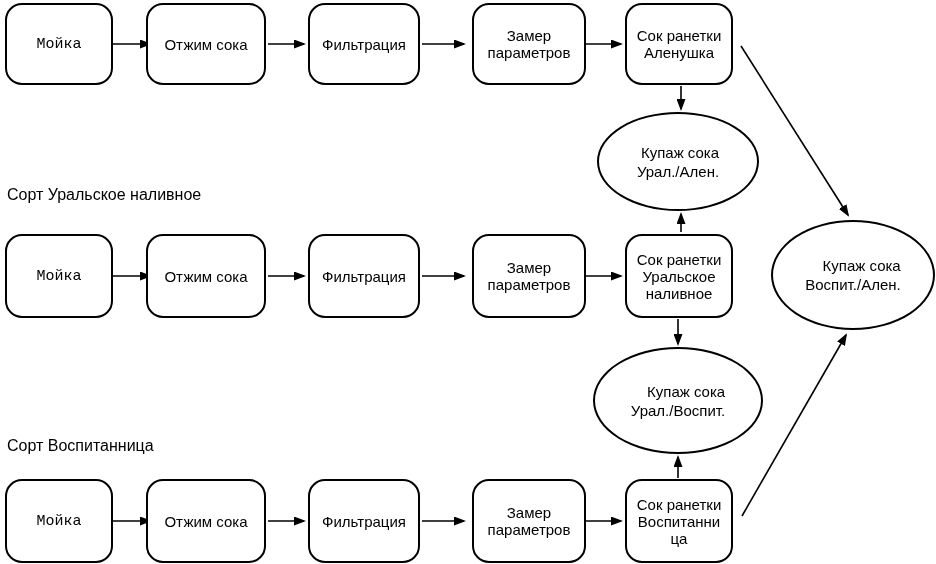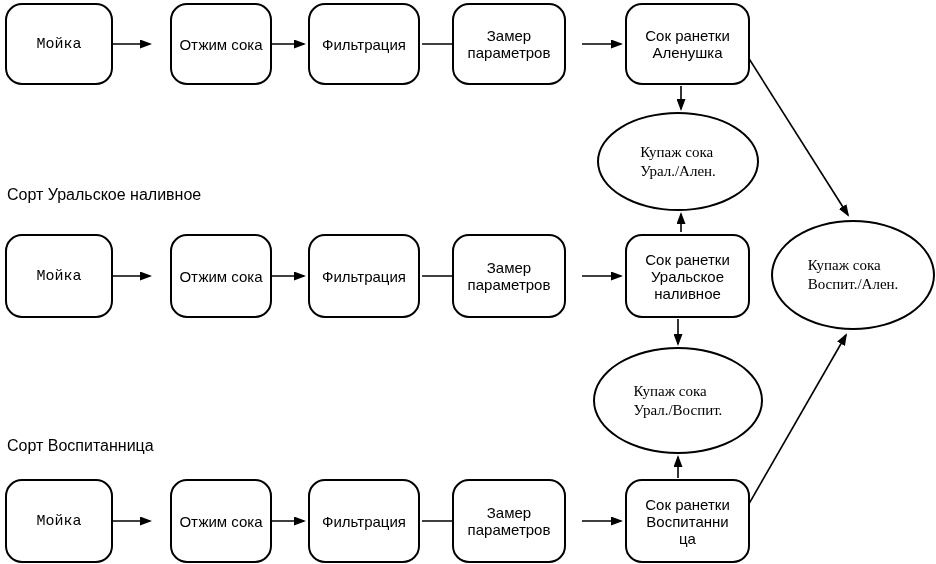--- a/index.html
+++ b/index.html
@@ -33,38 +33,37 @@
   }
   .ellipse {
     position: absolute;
     box-sizing: border-box;
     border: 2px solid #000000;
     border-radius: 50%;
     background: #ffffff;
     display: flex;
     align-items: center;
     justify-content: center;
-    text-align: left;
+    text-align: right;
     font-size: 15px;
     line-height: 19px;
     white-space: pre-line;
-    font-family: Liberation Serif, serif;
   }
   .variety-label {
     position: absolute;
     font-size: 16px;
     line-height: 18px;
     white-space: nowrap;
   }
   
   .c1 { left: 5px;   width: 108px; font-family: Liberation Mono, monospace; }
-  .c2 { left: 170px; width: 102px; }
+  .c2 { left: 146px; width: 120px; }
   .c3 { left: 308px; width: 112px; }
-  .c4 { left: 452px; width: 114px; }
-  .c5 { left: 625px; width: 125px; }
+  .c4 { left: 472px; width: 114px; }
+  .c5 { left: 625px; width: 108px; }
   
   .r1 { top: 3px;   height: 82px; }
   .r2 { top: 234px; height: 84px; }
   .r3 { top: 479px; height: 84px; }
   
   .e1 { left: 597px; top: 112px; width: 162px; height: 99px;  }
   .e2 { left: 593px; top: 347px; width: 170px; height: 107px; }
   .e3 { left: 771px; top: 220px; width: 164px; height: 110px; }
 </style>
 </head>

